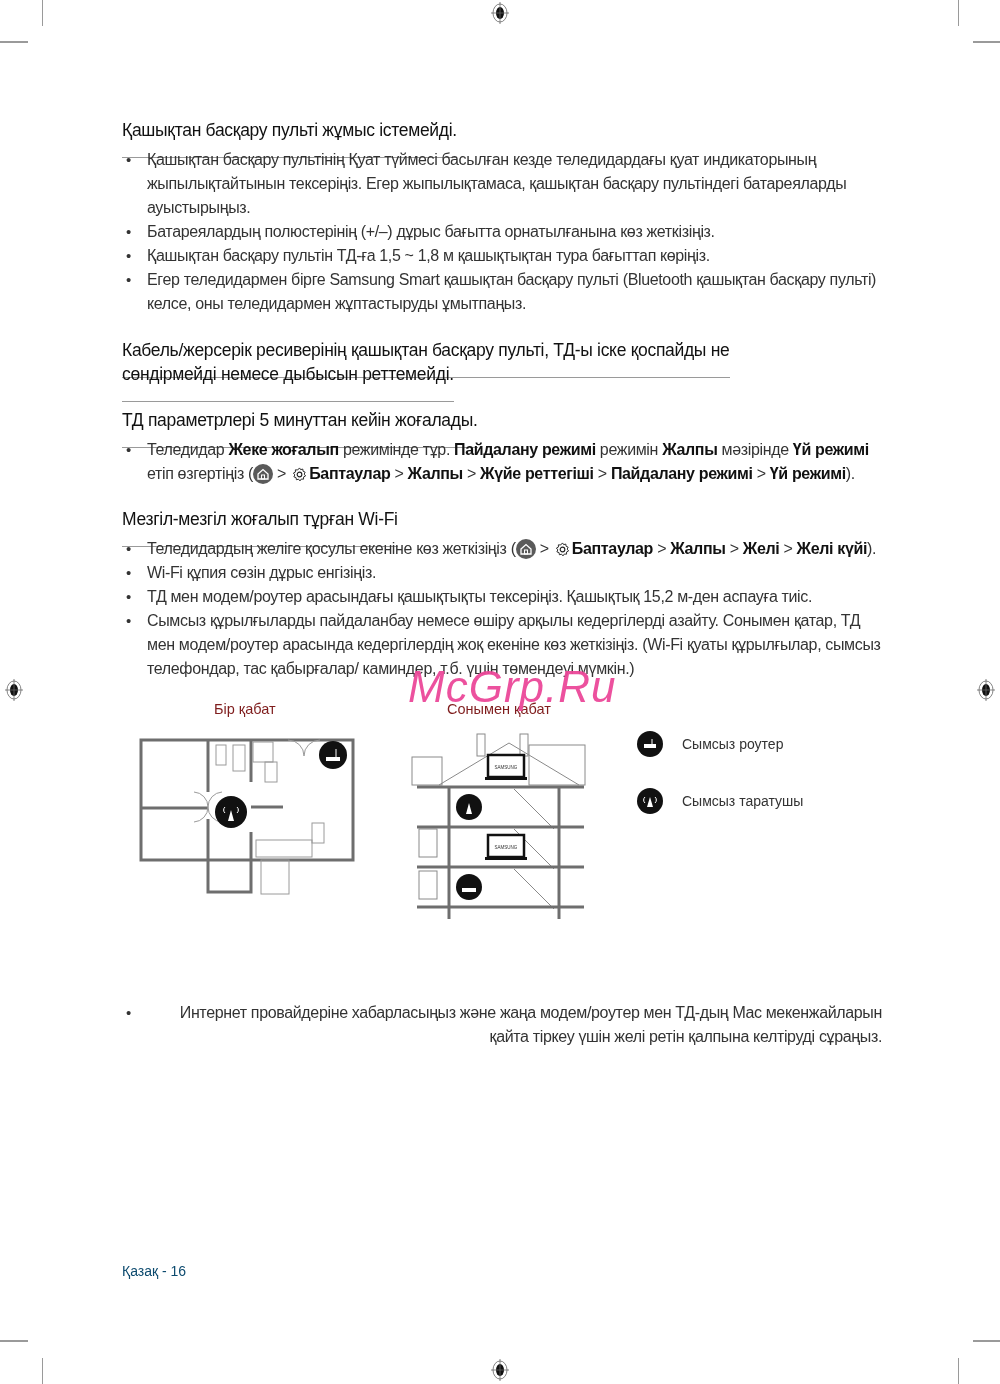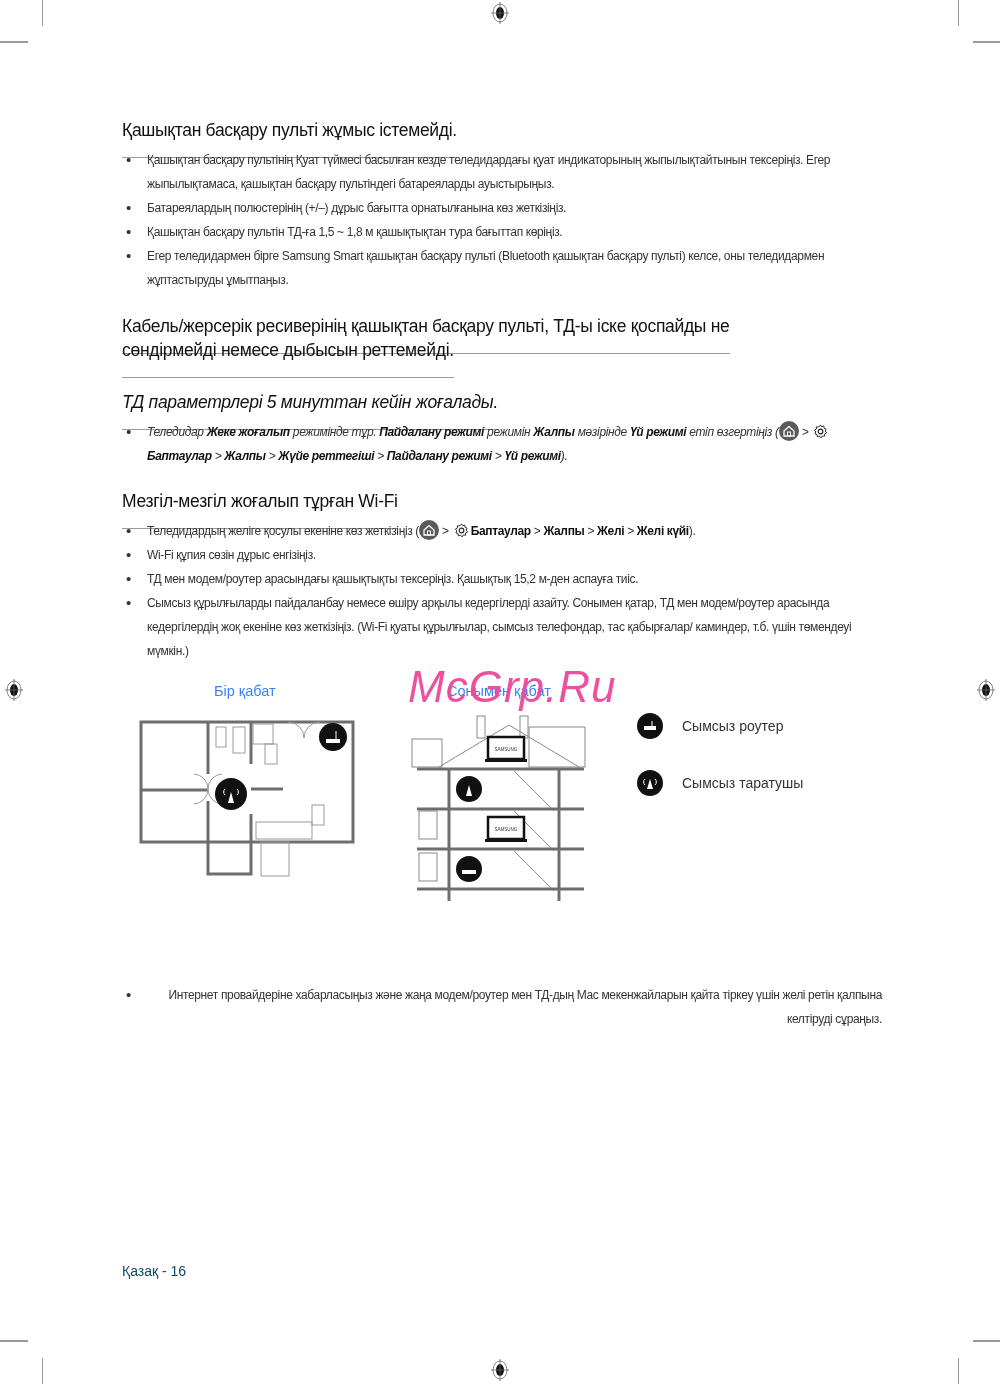--- a/index.html
+++ b/index.html
@@ -6,30 +6,30 @@
   body { width: 1000px; height: 1384px; position: relative; overflow: hidden;
          font-family: "Liberation Sans", "DejaVu Sans", sans-serif; color: #333; }
   .crop { position: absolute; background: #9a9a9a; }
   .reg { position: absolute; width: 22px; height: 22px; }
   .content { position: absolute; left: 122px; top: 118px; width: 760px; }
   h2 { font-size: 17.5px; font-weight: normal; color: #111; margin: 0; line-height: 24px;
        letter-spacing: -0.3px; }
   h2 span { border-bottom: 1.5px solid #9a9a9a; padding-bottom: 17px; }
   .sec { margin-bottom: 16px; }
   ul { margin: 6px 0 0 0; padding: 0; list-style: none; }
-  li { position: relative; padding-left: 25px; font-size: 12px; line-height: 24px; color: #333;
+  li { position: relative; padding-left: 25px; font-size: 16px; line-height: 24px; color: #333;
        letter-spacing: -0.35px; }
   li::before { content: "\2022"; position: absolute; left: 4px; top: 0; color: #333; font-size: 15px; }
   b { color: #111; font-weight: bold; }
   .home { display: inline-block; width: 20px; height: 20px; border-radius: 50%; background: #5a5a5a;
           vertical-align: -5px; position: relative; }
   .home svg { position: absolute; left: 4px; top: 4px; }
   .gear { display: inline-block; vertical-align: -3px; margin: 0 2px; }
   .figs { position: relative; height: 250px; margin-top: 20px; }
-  .fig-title { position: absolute; font-size: 14.5px; color: #3b82f6; }
+  .fig-title { position: absolute; font-size: 14.5px; color: #7f1d1d; }
   .legend { position: absolute; left: 515px; }
   .legend-item { display: flex; align-items: center; height: 30px; margin-bottom: 27px; font-size: 14px; color: #333; }
   .legend-item .dot { width: 26px; height: 26px; border-radius: 50%; background: #111; margin-right: 19px; position: relative; }
   .watermark { position: absolute; left: 408px; top: 662px; font-size: 44px; color: #ec4899; font-style: italic;
                letter-spacing: 1px; opacity: 0.95; }
   .footer { position: absolute; left: 122px; top: 1263px; font-size: 14px; color: #0c4a6e; }
 </style>
 </head>
 <body>
 
@@ -77,21 +77,21 @@
       <li>Қашықтан басқару пультін ТД-ға 1,5 ~ 1,8 м қашықтықтан тура бағыттап көріңіз.</li>
       <li>Егер теледидармен бірге Samsung Smart қашықтан басқару пульті (Bluetooth қашықтан басқару пульті) келсе, оны теледидармен жұптастыруды ұмытпаңыз.</li>
     </ul>
   </div>
 
   <div class="sec" style="margin-top:22px;">
     <h2><span>Кабель/жерсерік ресиверінің қашықтан басқару пульті, ТД-ы іске қоспайды не</span></h2>
     <h2><span>сөндірмейді немесе дыбысын реттемейді.</span></h2>
   </div>
 
-  <div class="sec" style="margin-top:28px;font-style:italic;">
+  <div class="sec" style="margin-top:22px;">
     <h2><span>ТД параметрлері 5 минуттан кейін жоғалады.</span></h2>
     <ul>
       <li><span>Теледидар </span><b>Жеке жоғалып</b><span> режимінде тұр. </span><b>Пайдалану режимі</b><span> режимін </span><b>Жалпы</b><span> мәзірінде </span><b>Үй режимі</b><span> етіп өзгертіңіз (</span><span class="home"><svg width="12" height="12" viewBox="0 0 12 12">
               <path d="M1 6 L6 1.5 L11 6 V11 H1 Z" fill="none" stroke="#fff" stroke-width="1.3"></path>
               <rect x="4.5" y="7" width="3" height="4" fill="none" stroke="#fff" stroke-width="1"></rect>
             </svg></span> <span>&gt;</span> <svg class="gear" width="15" height="15" viewBox="0 0 16 16">
             <circle cx="8" cy="8" r="2.5" fill="none" stroke="#222" stroke-width="1.2"></circle>
             <path d="M8 1 L9.2 2.8 L11.5 2.2 L11.8 4.5 L14 5.5 L13 7.6 L14.5 9.5 L12.4 10.6 L12.3 13 L10 12.8 L8.5 14.8 L7 13 L4.7 13.6 L4.3 11.3 L2 10.5 L3 8.4 L1.5 6.5 L3.6 5.4 L3.6 3 L6 3.2 Z" fill="none" stroke="#222" stroke-width="1"></path>
           </svg><b>Баптаулар</b> <span>&gt;</span> <b>Жалпы</b> <span>&gt;</span> <b>Жүйе реттегіші</b> <span>&gt;</span> <b>Пайдалану режимі</b> <span>&gt;</span> <b>Үй режимі</b><span>).</span></li>
     </ul>

